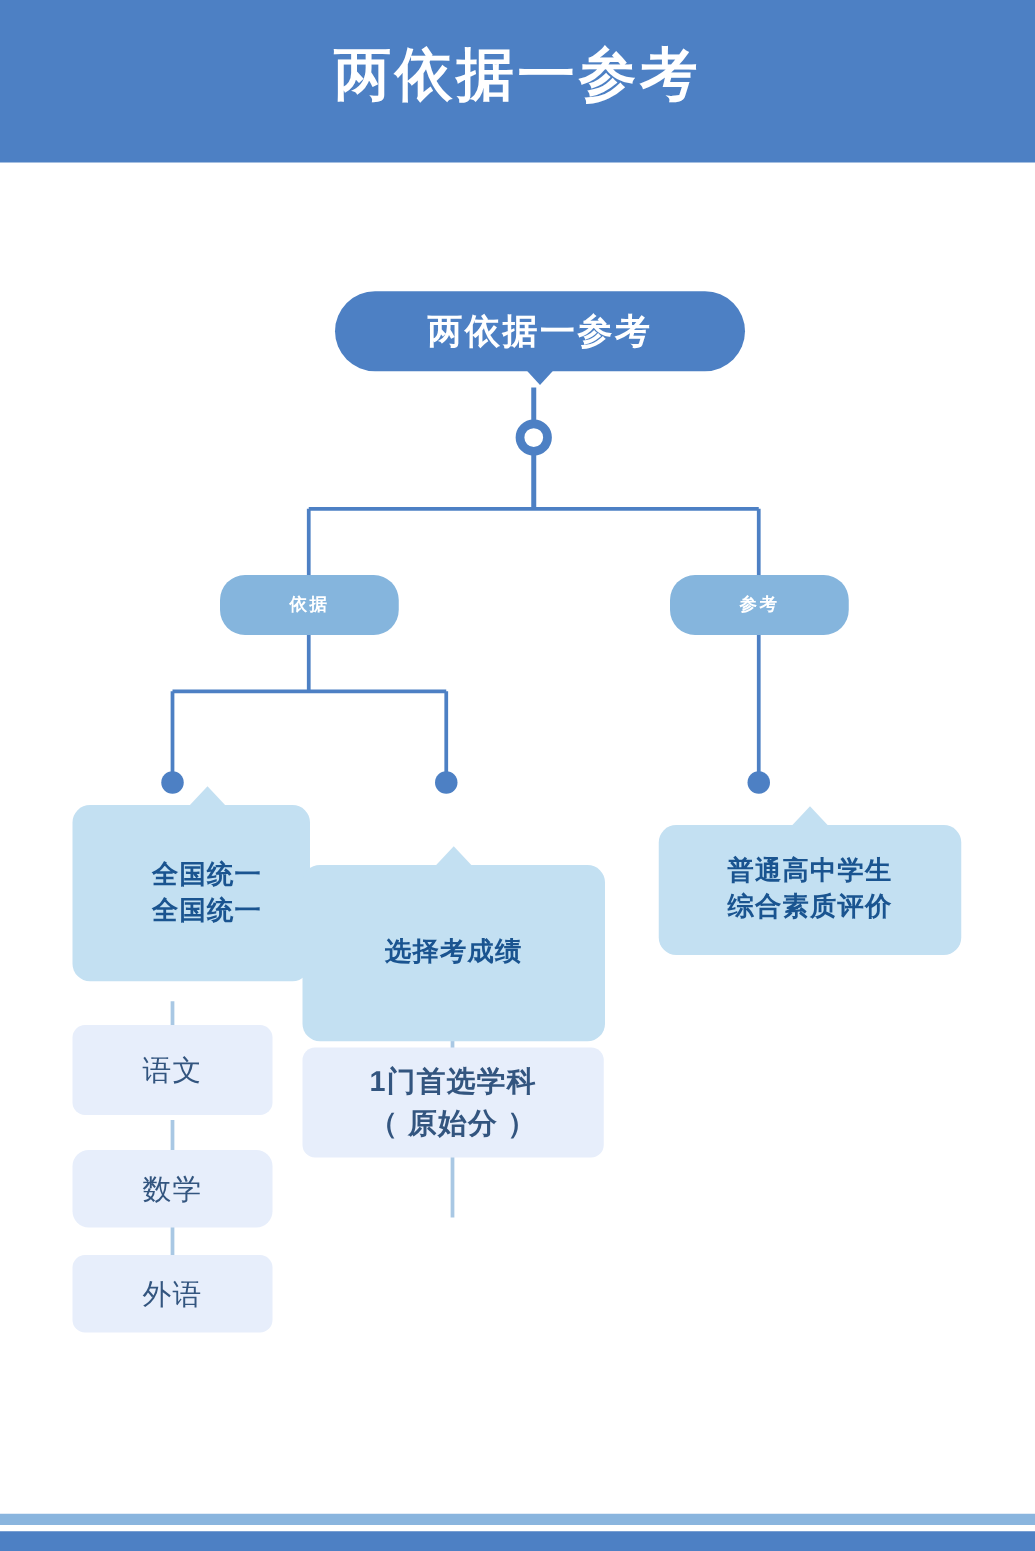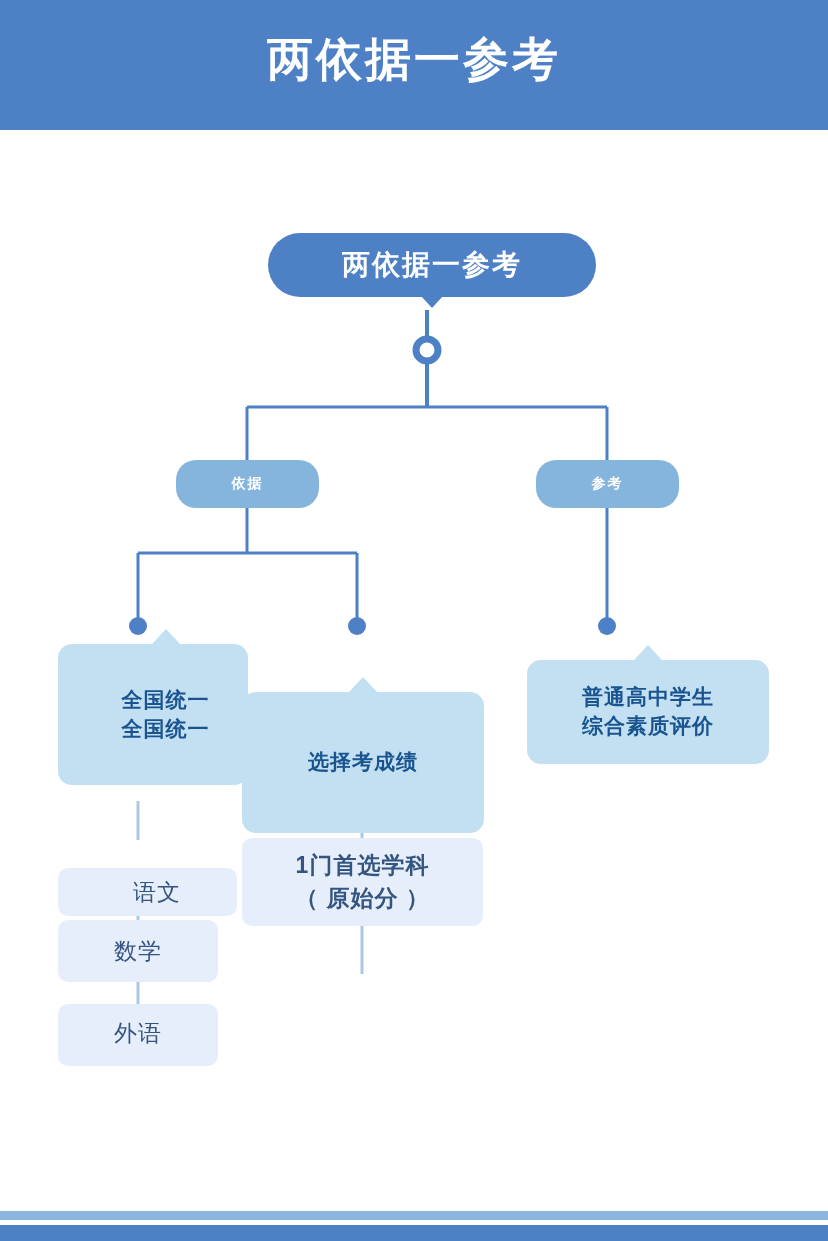--- a/index.html
+++ b/index.html
@@ -164,23 +164,23 @@
     align-items: center;
     justify-content: center;
     text-align: center;
     color: #33557f;
     font-weight: normal;
     font-size: 23px;
     line-height: 1.42;
     letter-spacing: 1px;
     z-index: 4;
   }
-  .leaf-yuwen { left: 58px;  top: 868px; width: 160px; height: 48px; padding-left: 19px; }
-  .leaf-shuxue{ left: 58px;  top: 920px; width: 160px; height: 62px; }
-  .leaf-waiyu { left: 58px;  top: 1004px; width: 160px; height: 62px; font-family: Liberation Mono, monospace; }
+  .leaf-yuwen { left: 58px;  top: 820px; width: 160px; height: 72px; }
+  .leaf-shuxue{ left: 58px;  top: 920px; width: 160px; height: 62px; border-radius: 13px; }
+  .leaf-waiyu { left: 58px;  top: 1004px; width: 160px; height: 62px; }
   .leaf-shou  { left: 242px; top: 838px; width: 241px; height: 88px; font-weight: bold; }
   .leaf-zai   { left: 242px; top: 970px; width: 241px; height: 88px; }
 </style>
 </head>
 <body>
 
 <div class="header-band"></div>
 <div class="header-title">两依据一参考</div>
 
 <div class="canvas">

